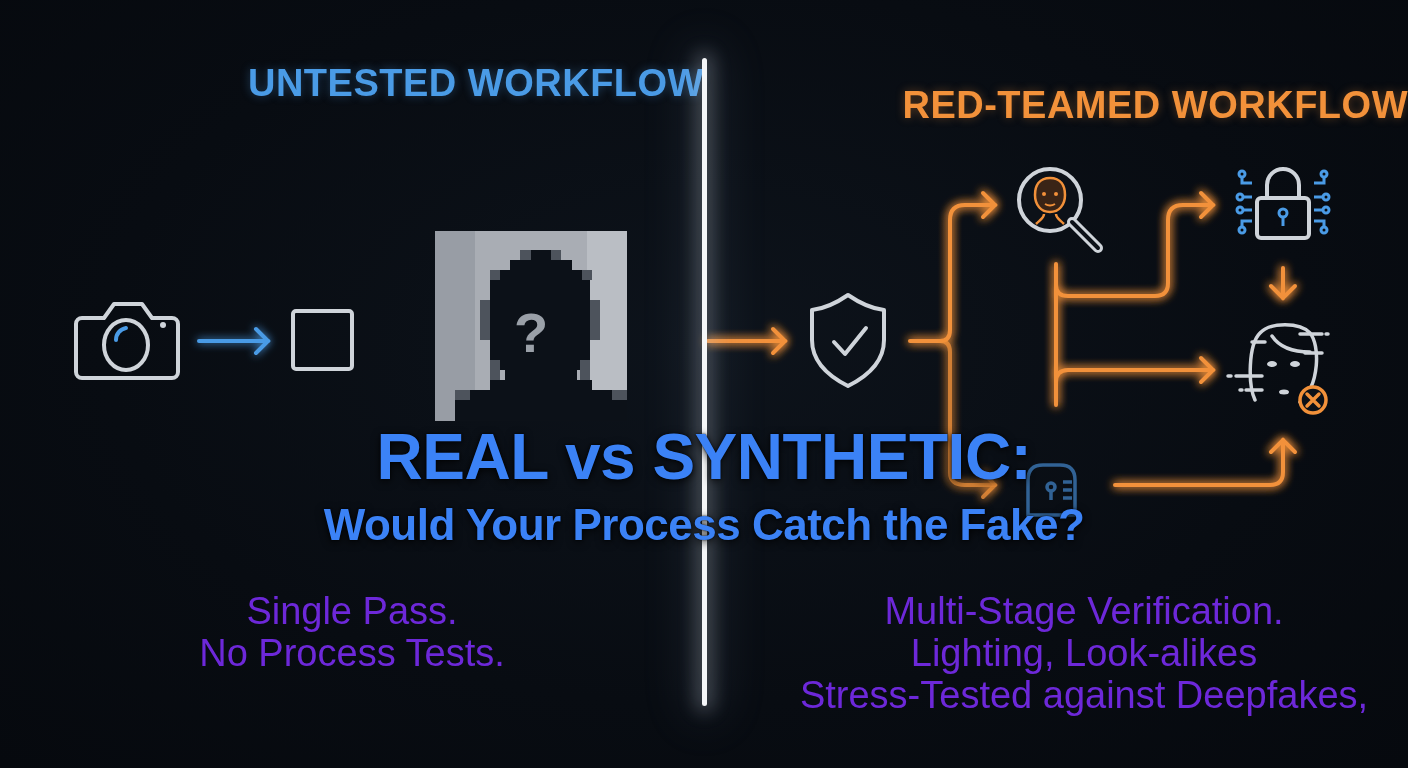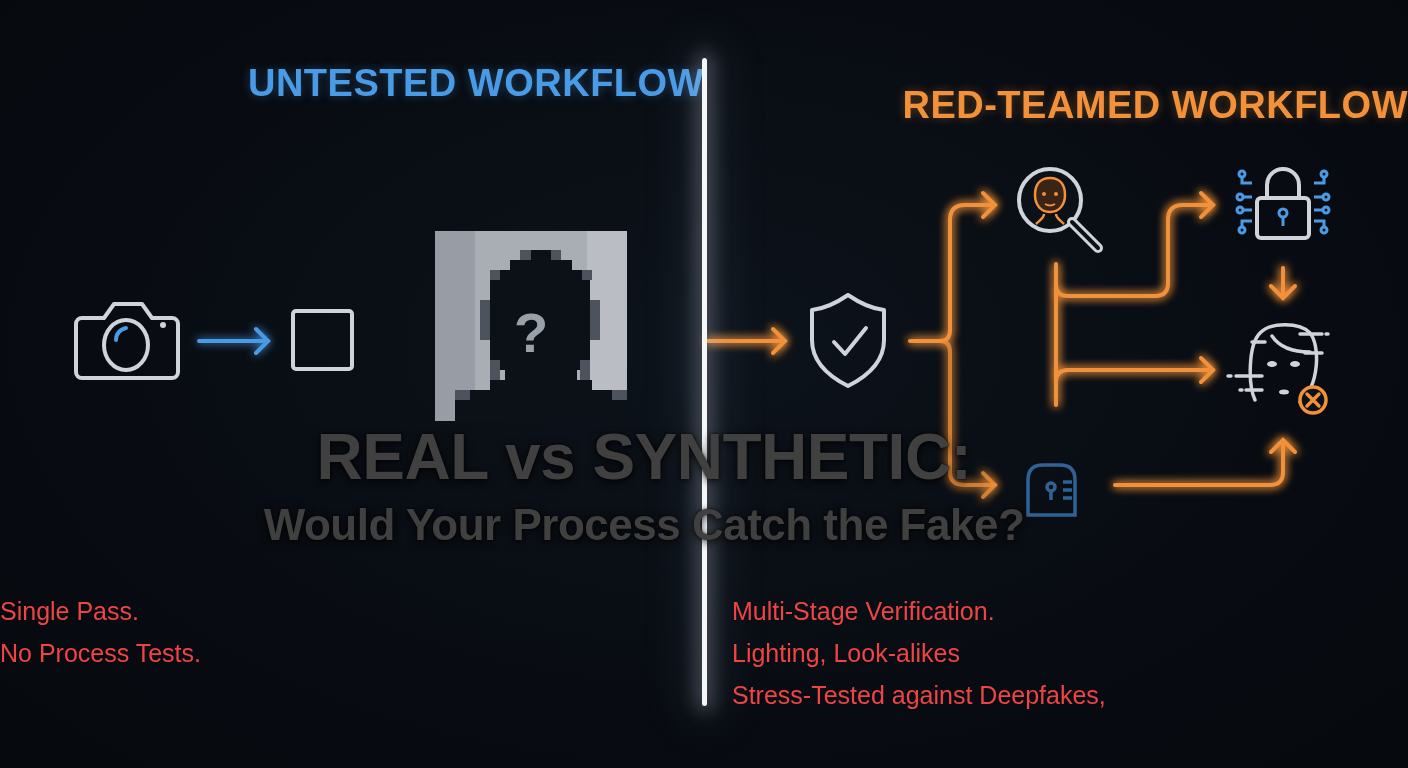--- a/index.html
+++ b/index.html
@@ -20,30 +20,30 @@
 
   #divider {
     left: 702px; top: 58px; width: 5px; height: 648px; background: #f4f6f8;
     border-radius: 3px;
     box-shadow: 0 0 18px 6px rgba(210,220,235,0.28), 0 0 50px 14px rgba(160,175,200,0.12);
   }
 
   #diagram { left: 0; top: 0; width: 1408px; height: 768px; }
 
   .title-line {
-    position: absolute; left: 0; width: 1288px; text-align: center;
-    font-weight: 700; color: #404040; white-space: nowrap;
+    position: absolute; left: 0; width: 1408px; text-align: center;
+    font-weight: 700; color: #3b82f6; white-space: nowrap;
     text-shadow: 0 2px 8px rgba(0,0,0,0.85), 0 0 2px rgba(0,0,0,0.9);
     letter-spacing: -0.5px;
   }
   #title-1 { top: 420px; font-size: 64px; }
   #title-2 { top: 500px; font-size: 44px; }
 
   .sub {
-    position: absolute; color: #ef4444; font-size: 25px;
+    position: absolute; text-align: center; color: #6d28d9; font-size: 38px;
     line-height: 42px; white-space: nowrap;
   }
   #left-sub { left: 0; width: 704px; top: 590px; }
   #right-sub { left: 732px; width: 704px; top: 590px; }
 </style>
 </head>
 <body>
 
 <div class="heading" id="left-heading">UNTESTED WORKFLOW</div>
 <div class="heading" id="right-heading">RED-TEAMED WORKFLOW</div>

